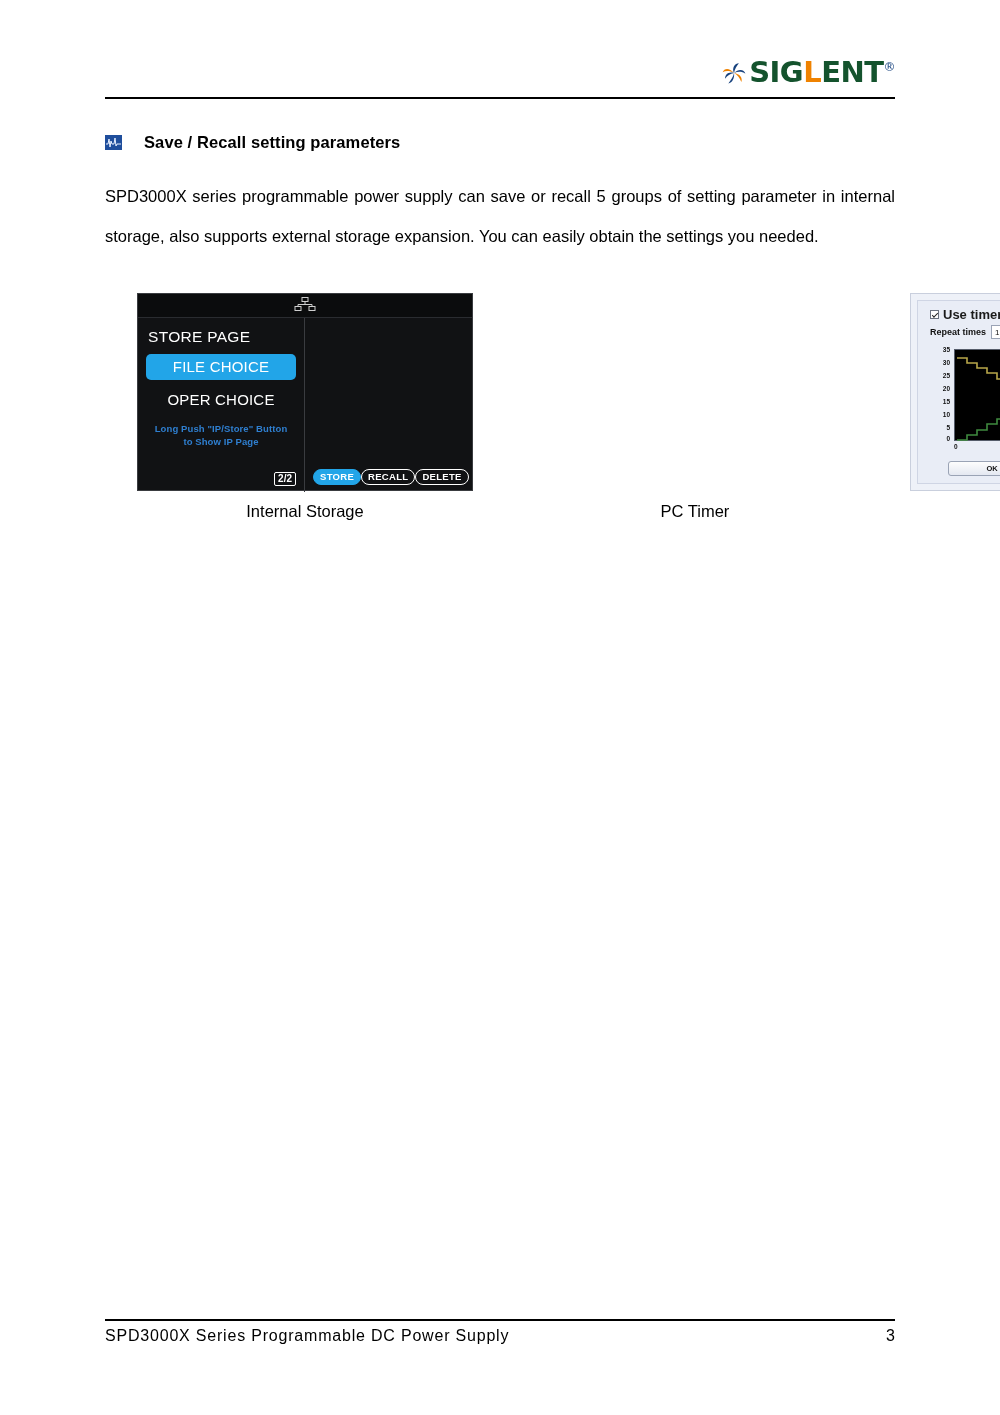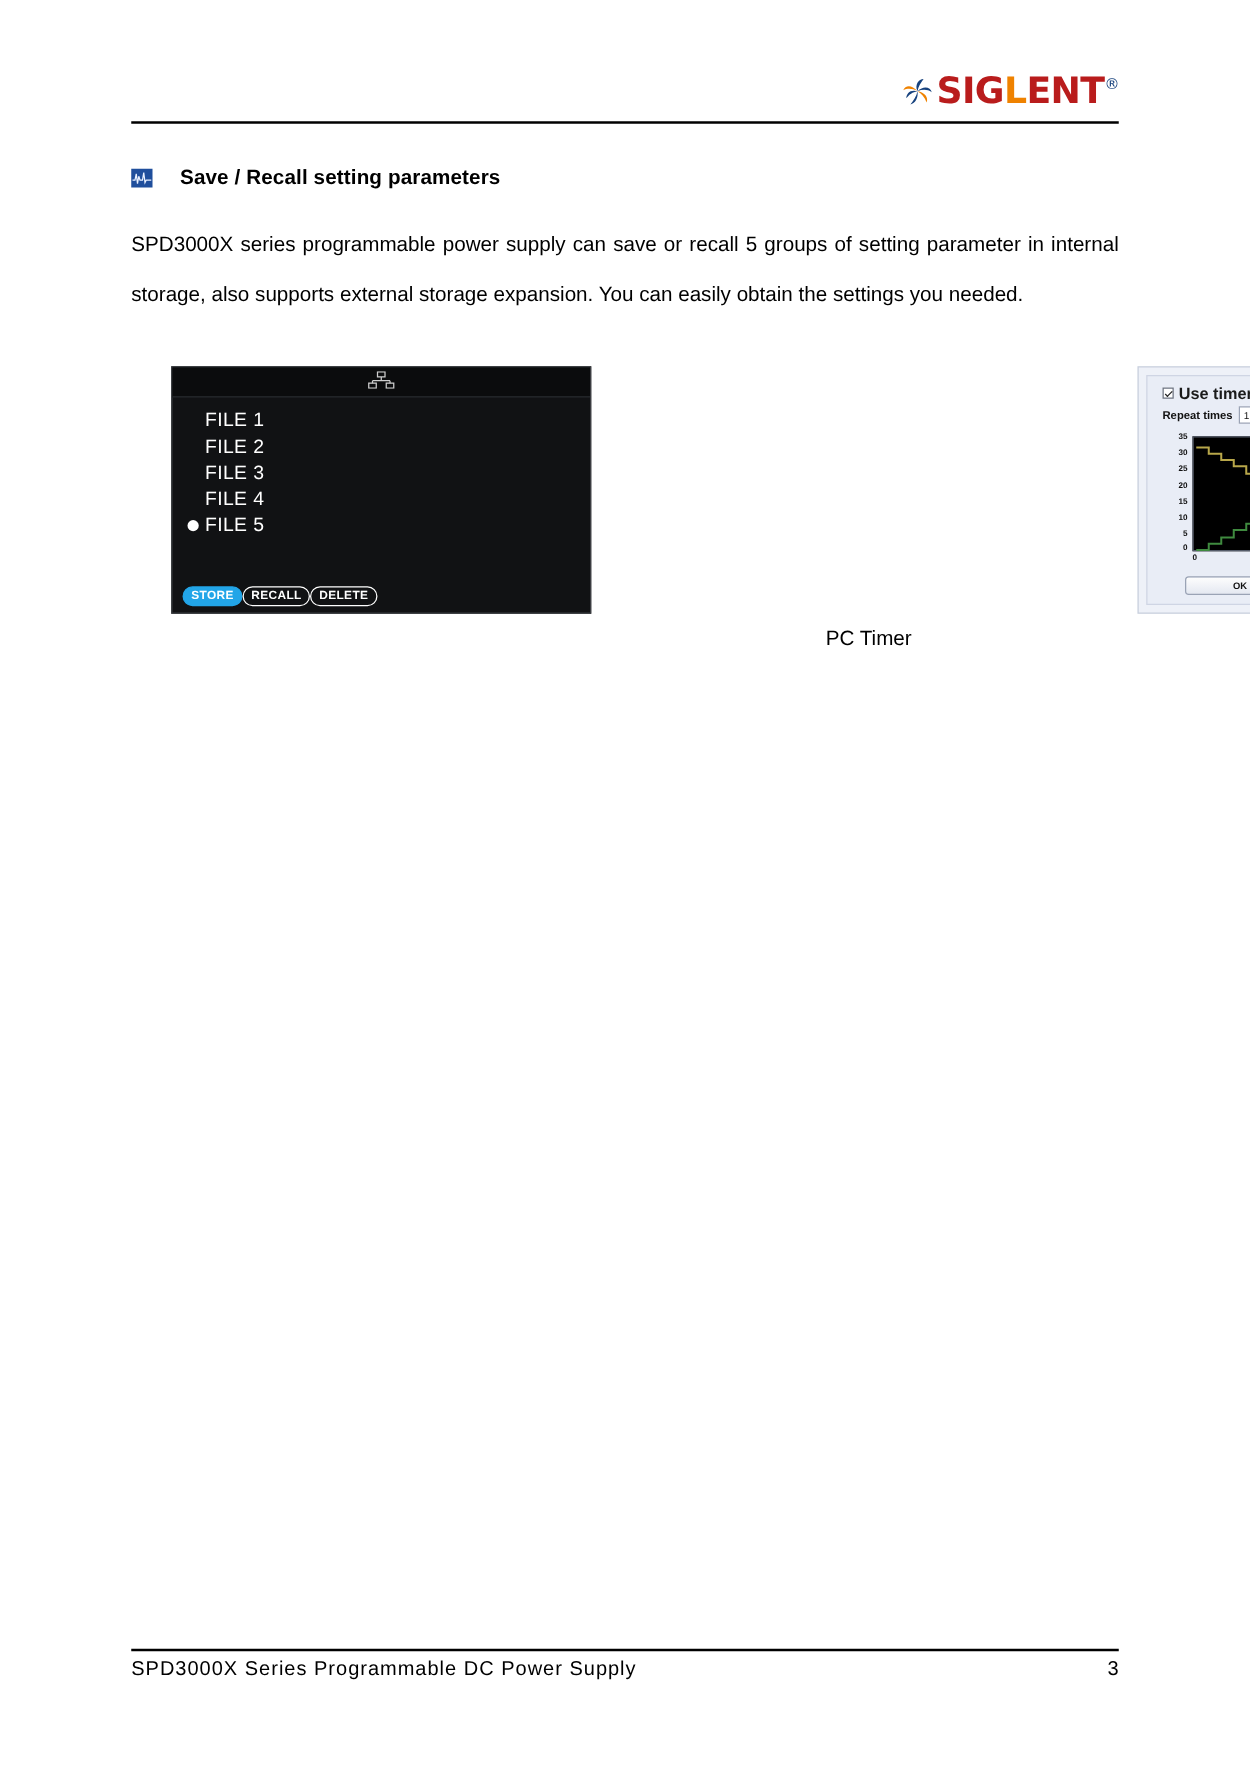--- a/index.html
+++ b/index.html
@@ -23,21 +23,21 @@
     position: absolute;
     right: 105px; top: 58px;
     display: flex; align-items: center;
   }
   .logo-swirl { width: 26px; height: 26px; margin-right: 2px; display:block; }
   .logo-text {
     font-family: "DejaVu Sans", sans-serif;
     font-size: 29px; font-weight: bold; letter-spacing: -0.5px;
     line-height: 1;
   }
-  .logo-text .blue { color: #b91c1c; margin-top: 18px; }
+  .logo-text .blue { color: #14532d; margin-top: 18px; }
   .logo-text .orange { color: #ef8200; }
   .logo-reg {
     font-size: 12px; color: #17427e; vertical-align: super;
     font-family: "DejaVu Sans", sans-serif; font-weight: normal;
   }
   .header-rule {
     position: absolute;
     left: 105px; top: 97px; width: 790px;
     border-top: 2px solid #000;
   }
@@ -324,38 +324,42 @@
             <line x1="4" y1="7.5" x2="4" y2="9.5" stroke="#cfcfcf" stroke-width="1"></line>
             <line x1="18" y1="7.5" x2="18" y2="9.5" stroke="#cfcfcf" stroke-width="1"></line>
             <rect x="1" y="9.5" width="6" height="4" fill="none" stroke="#cfcfcf" stroke-width="1"></rect>
             <rect x="15" y="9.5" width="6" height="4" fill="none" stroke="#cfcfcf" stroke-width="1"></rect>
           </svg>
         </span>
       </div>
 
       <div class="dev-body">
 
+        <div class="dev-left">
+          <div class="store-page-title">STORE PAGE</div>
+          <div class="file-choice-btn">FILE CHOICE</div>
+          <div class="oper-choice-btn">OPER CHOICE</div>
+          <div class="hint-text">
+            <div>Long Push "IP/Store" Button</div>
+            <div>to Show IP Page</div>
+          </div>
+          <div class="page-indicator">2/2</div>
+        </div>
 
         <div class="dev-right">
-          <div class="file-list">
-            <div class="file-item"><span>FILE 1</span></div>
-            <div class="file-item"><span>FILE 2</span></div>
-            <div class="file-item"><span>FILE 3</span></div>
-            <div class="file-item"><span>FILE 4</span></div>
-            <div class="file-item"><span class="dot"></span><span>FILE 5</span></div>
-          </div>
           <div class="dev-actions">
             <span class="dev-btn active">STORE</span>
             <span class="dev-btn">RECALL</span>
             <span class="dev-btn">DELETE</span>
           </div>
         </div>
 
       </div>
     </div>
+    <div class="fig-caption">Internal Storage</div>
   </div>
 
   <div class="figure" style="left:390px;top:0;width:400px;height:240px;">
     <div class="pc-dialog">
       <div class="pc-inner">
 
         <div class="pc-checkrow">
           <span class="pc-checkbox"></span>
           <span class="pc-label-small">Use timer on PC</span>
         </div>

